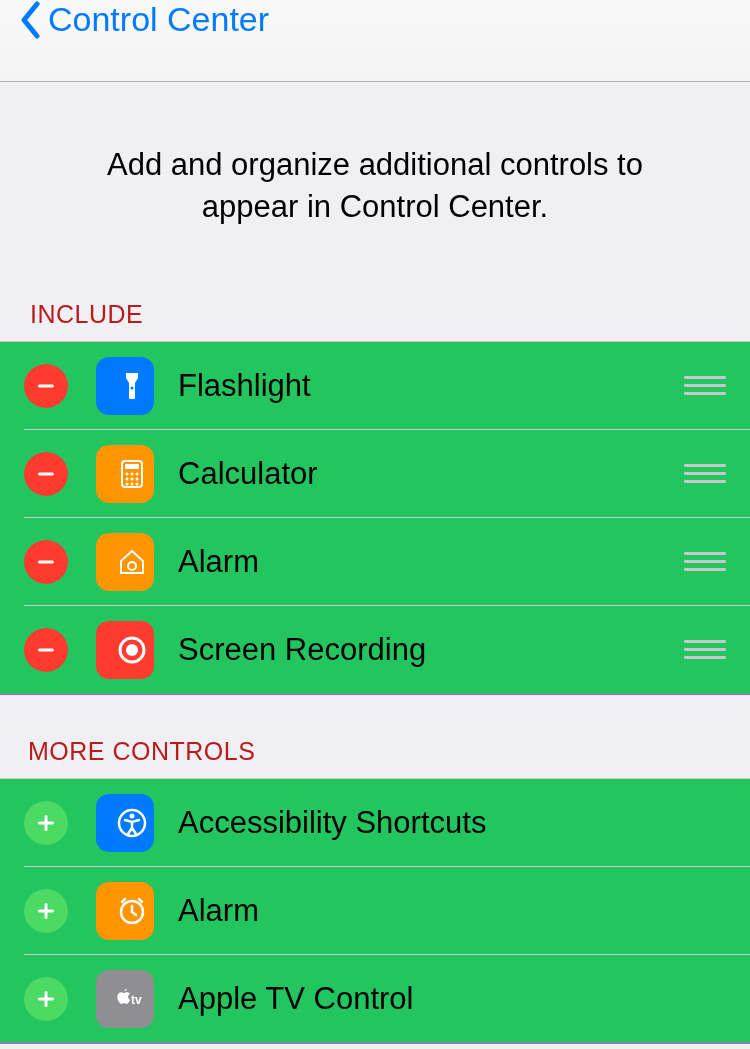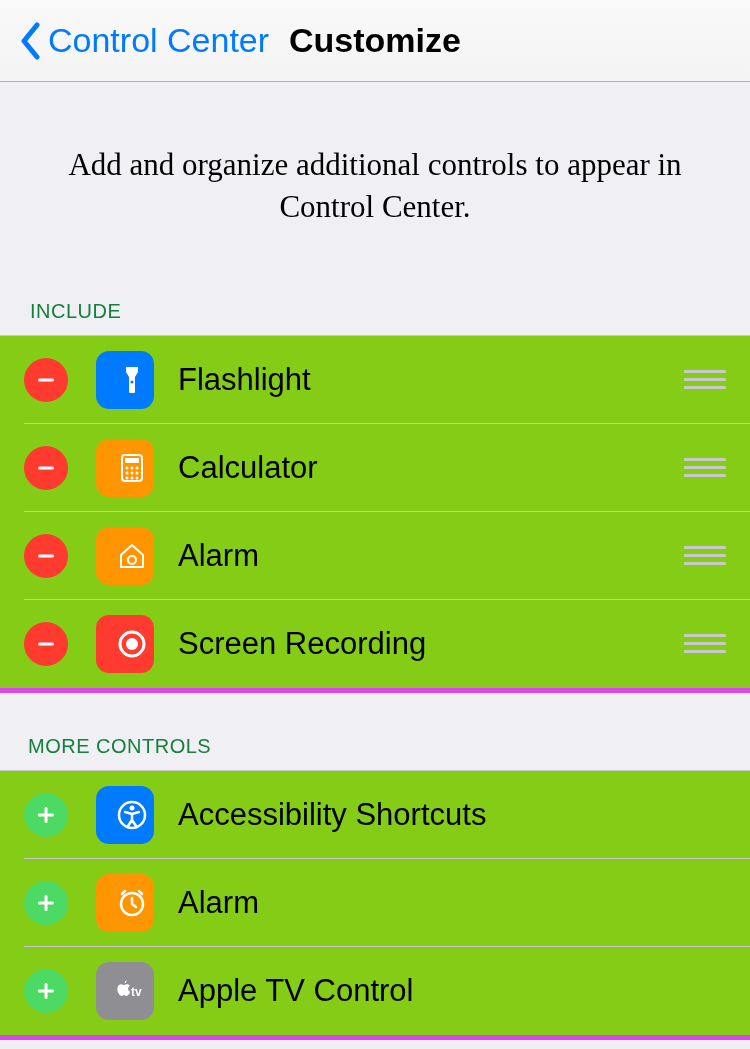--- a/index.html
+++ b/index.html
@@ -14,21 +14,20 @@
       width: 750px;
       height: 1049px;
       overflow: hidden;
     }
 
     .nav-bar {
       background: linear-gradient(to bottom, #f9f9f9, #f4f4f4);
       border-bottom: 1px solid #b2b2b2;
       height: 82px;
       display: flex;
-      align-items: center;
       padding: 0 18px;
       position: relative;
     }
 
     .back-chevron {
       width: 24px;
       height: 40px;
       display: flex;
       align-items: center;
       justify-content: center;
@@ -54,34 +53,33 @@
       left: 50%;
       transform: translateX(-50%);
     }
 
     .description {
       text-align: center;
       padding: 62px 60px 52px 60px;
       font-size: 31px;
       color: #000;
       line-height: 1.35;
-      font-family: Liberation Serif, serif;
     }
 
     .section-header {
-      font-size: 20px;
-      color: #15803d;
+      font-size: 25px;
+      color: #b91c1c;
       padding: 20px 30px 12px 30px;
       letter-spacing: 0.5px;
     }
 
     .table {
-      background: #84cc16;
+      background: #22c55e;
       border-top: 1px solid #c8c7cc;
-      border-bottom: 5px solid #d946ef;
+      border-bottom: 1px solid #d946ef;
     }
 
     .row {
       display: flex;
       align-items: center;
       height: 88px;
       padding: 0 24px;
       position: relative;
     }
 
@@ -173,21 +171,20 @@
 </head>
 <body>
 
 <div class="nav-bar">
   <div class="back-chevron">
     <svg viewBox="0 0 22 38" fill="none">
       <path d="M18 3 L5 19 L18 35" stroke="#007aff" stroke-width="5" stroke-linecap="round" stroke-linejoin="round"></path>
     </svg>
   </div>
   <span class="back-label">Control Center</span>
-  <span class="nav-title">Customize</span>
 </div>
 
 <div class="description">Add and organize additional controls to appear in Control Center.</div>
 
 <div class="section-header">INCLUDE</div>
 
 <div class="table">
 
   <div class="row">
     <div class="action-btn action-remove">

